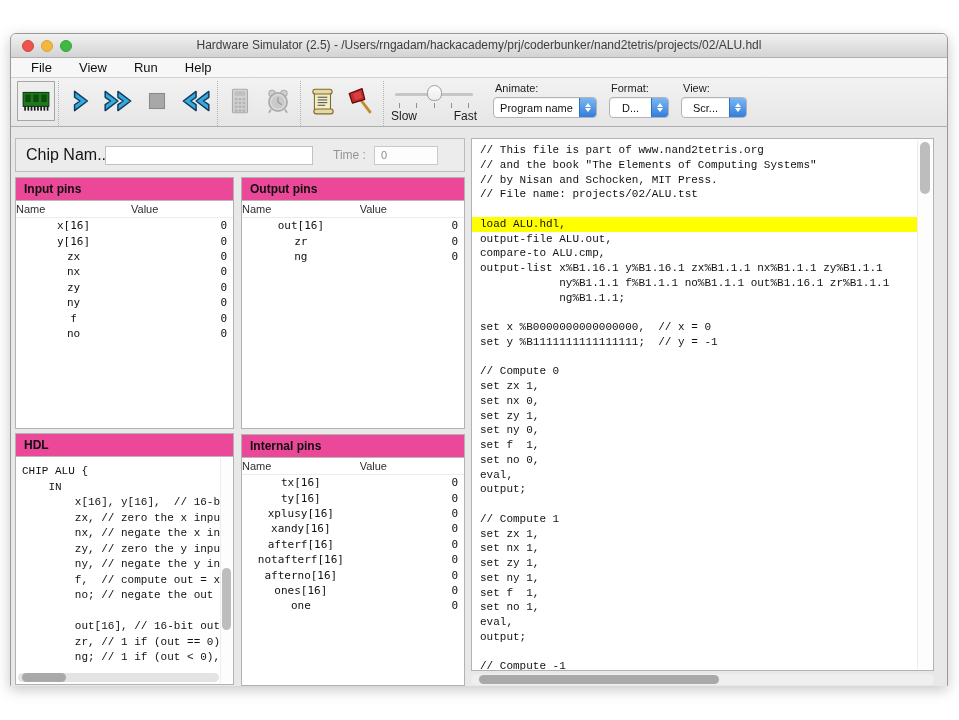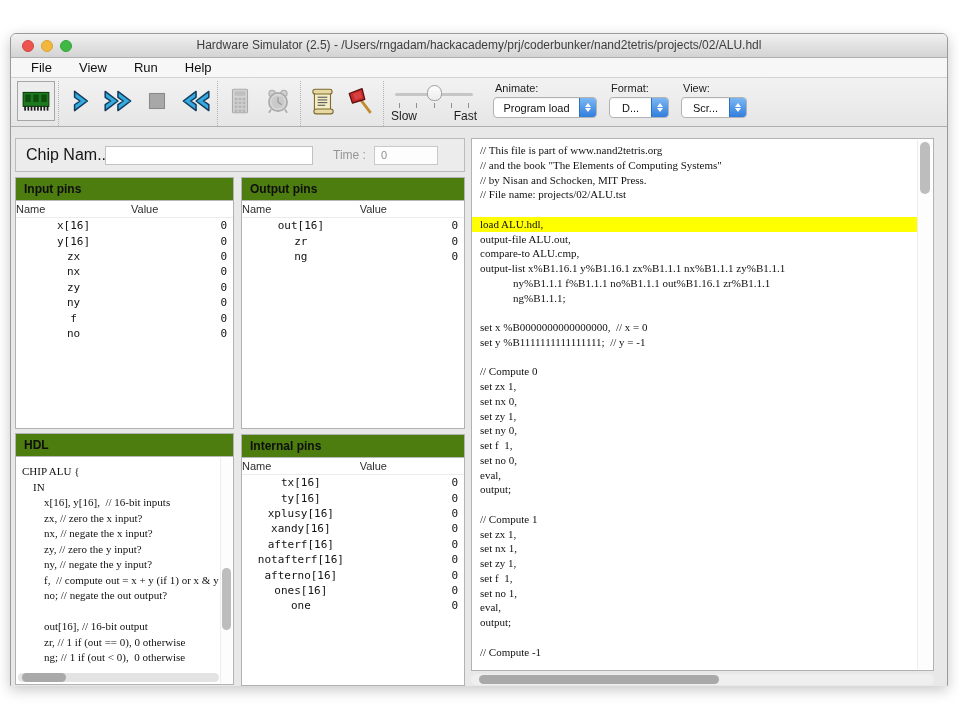--- a/index.html
+++ b/index.html
@@ -70,41 +70,41 @@
   .chipbar { position: absolute; left: 4px; top: 11px; width: 450px; height: 34px;
              background: #ececec; border: 1px solid #bcbcbc; display: flex; align-items: center; }
   .chip-label { font-size: 16px; color: #161616; margin-left: 10px; width: 79px; white-space: nowrap; }
   .chip-input { width: 208px; height: 19px; border: 1px solid #c2c2c2; background: #fff;
                 font-size: 11px; padding: 0 4px; outline: none; }
   .time-label { font-size: 12px; color: #959595; margin-left: 20px; white-space: nowrap; }
   .time-input { width: 64px; height: 19px; border: 1px solid #c9c9c9; background: #fdfdfd;
                 font-size: 11px; color: #8e8e8e; padding: 0 6px; margin-left: 8px; outline: none; }
 
   .panel { position: absolute; background: #fff; border: 1px solid #b2b2b2; }
-  .panel-header { height: 23px; background: #4d7c0f; border-bottom: 1px solid #b8b8b8;
+  .panel-header { height: 23px; background: #ec4899; border-bottom: 1px solid #b8b8b8;
                   display: flex; align-items: center; padding-left: 8px;
                   font-size: 12px; font-weight: bold; color: #0e0e0e; }
   .panel-body { position: relative; overflow: hidden; height: calc(100% - 23px); }
 
   .pin-head { display: flex; height: 17px; align-items: center; font-size: 11px; color: #2e2e2e;
               border-bottom: 1px solid #ececec; }
   .pin-head .nh { width: 53%; }
   .pin-head .vh { flex: 1; }
   .pin-row { display: flex; height: 15.4px; align-items: center;
              font-family: "DejaVu Sans Mono", monospace; font-size: 11px; color: #111; gap: 36px; }
   .pin-row .pn { width: 53%; text-align: center; white-space: nowrap; }
   .pin-row .pv { flex: 1; text-align: right; padding-right: 6px; }
 
   #input-panel    { left: 4px;   top: 50px;  width: 219px; height: 252px; }
   #output-panel   { left: 230px; top: 50px;  width: 224px; height: 252px; }
   #hdl-panel      { left: 4px;   top: 306px; width: 219px; height: 252px; }
   #internal-panel { left: 230px; top: 307px; width: 224px; height: 252px; }
   #script-panel   { left: 460px; top: 11px;  width: 463px; height: 533px; }
 
-  .code { font-family: Liberation Serif, serif; font-size: 11px; color: #111; }
+  .code { font-family: Liberation Mono, monospace; font-size: 11px; color: #111; }
   .code-line { white-space: pre; overflow: hidden; }
 
   .hdl-code { position: absolute; left: 0; top: 0; right: 12px; bottom: 0; padding: 7px 0 0 6px; }
   .hdl-code .code-line { height: 15.5px; line-height: 15.5px; }
 
   .vscroll { position: absolute; right: 1px; top: 1px; bottom: 1px; width: 12px;
              border-left: 1px solid #ededed; background: #fdfdfd; }
   .vscroll .thumb { position: absolute; left: 1px; width: 9px; background: #bdbdbd; border-radius: 5px; }
   #hdl-vthumb { top: 110px; height: 62px; }
   #script-vthumb { top: 2px; height: 52px; left: 2px; width: 10px; }
@@ -275,21 +275,21 @@
           </div>
         <div class="sl-labels">
           <span>Slow</span>
           <span>Fast</span>
         </div>
       </div>
 
       <div class="combo-group">
         <div class="combo-label">Animate:</div>
         <div class="combo animate">
-          <span class="combo-value">Program load</span>
+          <span class="combo-value">Program name</span>
           <span class="combo-btn">
               <i class="up"></i>
               <i class="dn"></i>
             </span>
         </div>
       </div>
       <div class="combo-group">
         <div class="combo-label">Format:</div>
         <div class="combo format">
           <span class="combo-value">D...</span>
@@ -552,20 +552,21 @@
               <div class="code-line"></div>
 
               <div class="code-line">// Compute 1</div>
 
               <div class="code-line">set zx 1,</div>
 
               <div class="code-line">set nx 1,</div>
 
               <div class="code-line">set zy 1,</div>
 
+              <div class="code-line">set ny 1,</div>
 
               <div class="code-line">set f  1,</div>
 
               <div class="code-line">set no 1,</div>
 
               <div class="code-line">eval,</div>
 
               <div class="code-line">output;</div>
 
               <div class="code-line"></div>

